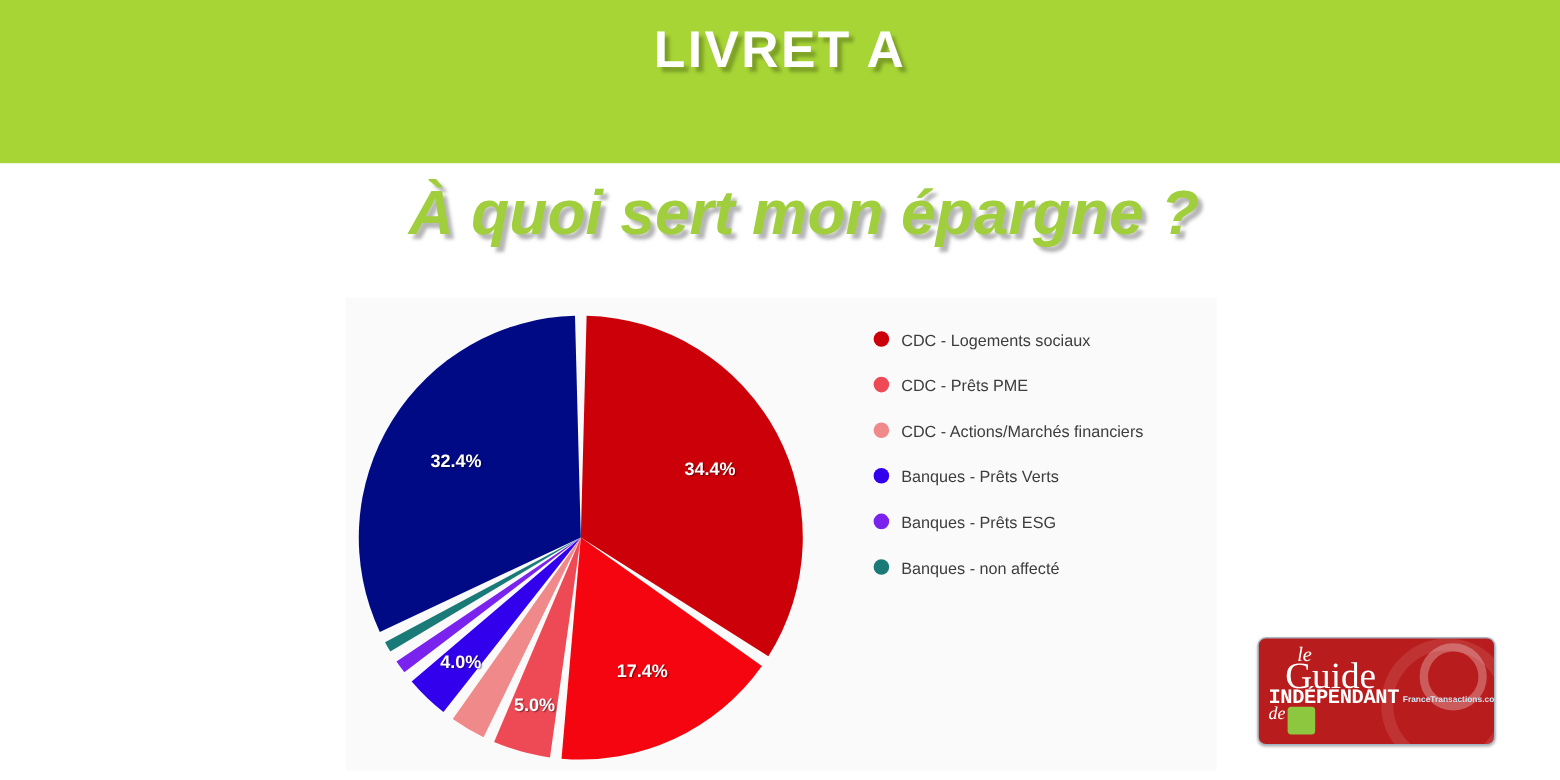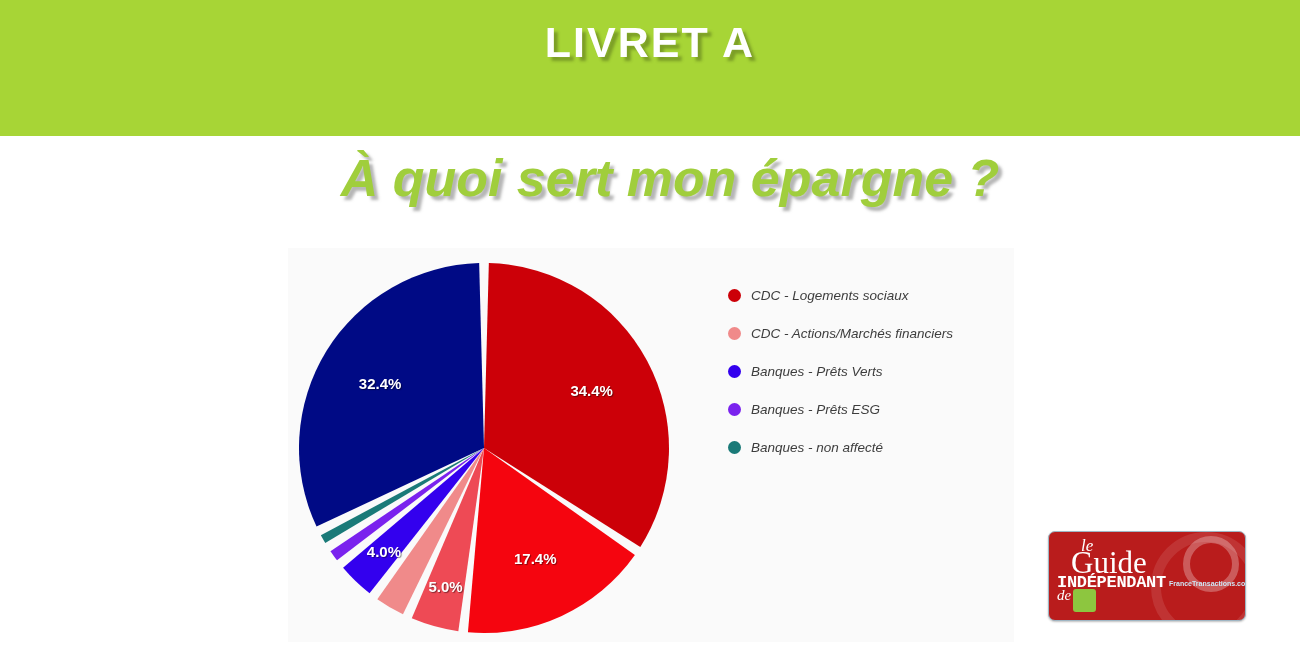--- a/index.html
+++ b/index.html
@@ -41,21 +41,21 @@
   .slice-label{
     font-size:15px;font-weight:bold;fill:#ffffff;
     font-family:"Liberation Sans", sans-serif;
     text-anchor:middle;
     paint-order:stroke;
   }
   #legend{
     position:absolute;left:440px;top:28px;width:290px;
   }
   .legend-row{
-    display:flex;align-items:center;height:38px;font-style:italic;
+    display:flex;align-items:flex-start;height:38px;
   }
   .legend-dot{
     width:13px;height:13px;border-radius:50%;
     flex:0 0 auto;margin-right:10px;
   }
   .legend-label{
     font-size:13.5px;color:#3d3d3d;
     font-family:"Liberation Sans", sans-serif;
     white-space:nowrap;
   }
@@ -147,20 +147,24 @@
         </g>
     </svg>
   </div>
 
   <div id="legend">
     <div class="legend-row">
       <span class="legend-dot" style="background: rgb(204, 0, 8);"></span>
       <span class="legend-label">CDC - Logements sociaux</span>
     </div>
     <div class="legend-row">
+      <span class="legend-dot" style="background: rgb(238, 74, 85);"></span>
+      <span class="legend-label">CDC - Prêts PME</span>
+    </div>
+    <div class="legend-row">
       <span class="legend-dot" style="background: rgb(240, 138, 138);"></span>
       <span class="legend-label">CDC - Actions/Marchés financiers</span>
     </div>
     <div class="legend-row">
       <span class="legend-dot" style="background: rgb(51, 0, 238);"></span>
       <span class="legend-label">Banques - Prêts Verts</span>
     </div>
     <div class="legend-row">
       <span class="legend-dot" style="background: rgb(122, 34, 238);"></span>
       <span class="legend-label">Banques - Prêts ESG</span>

